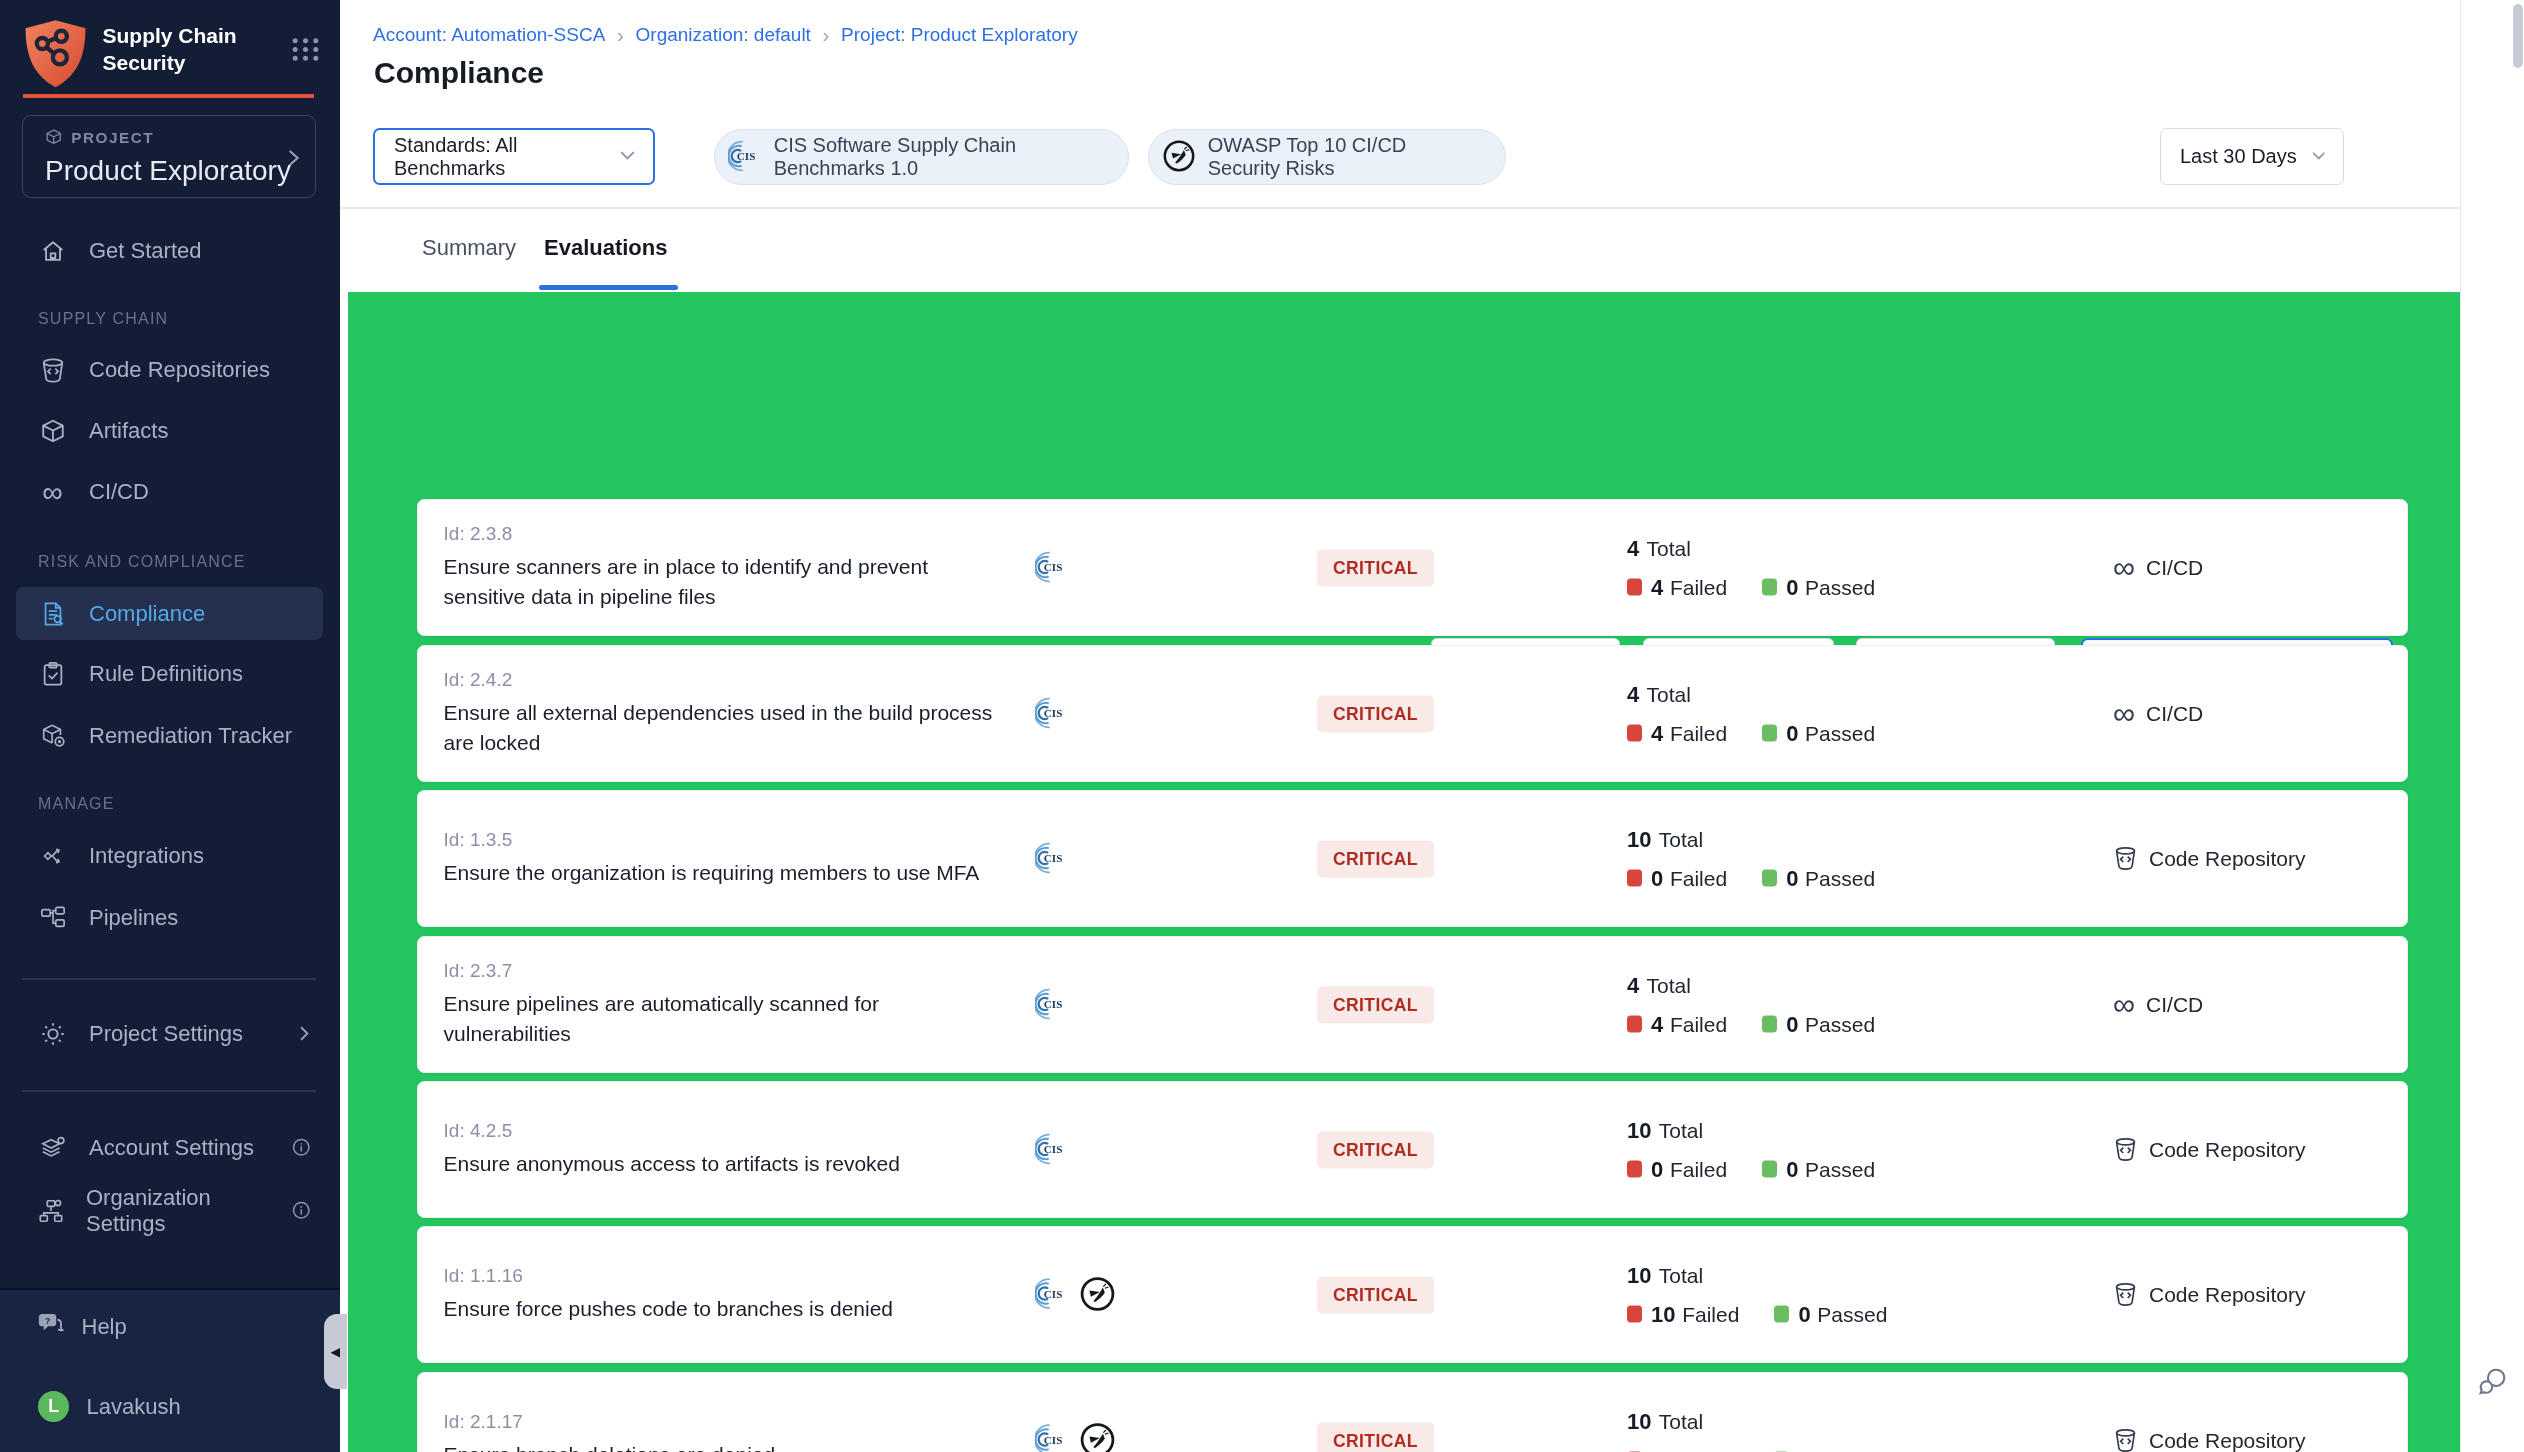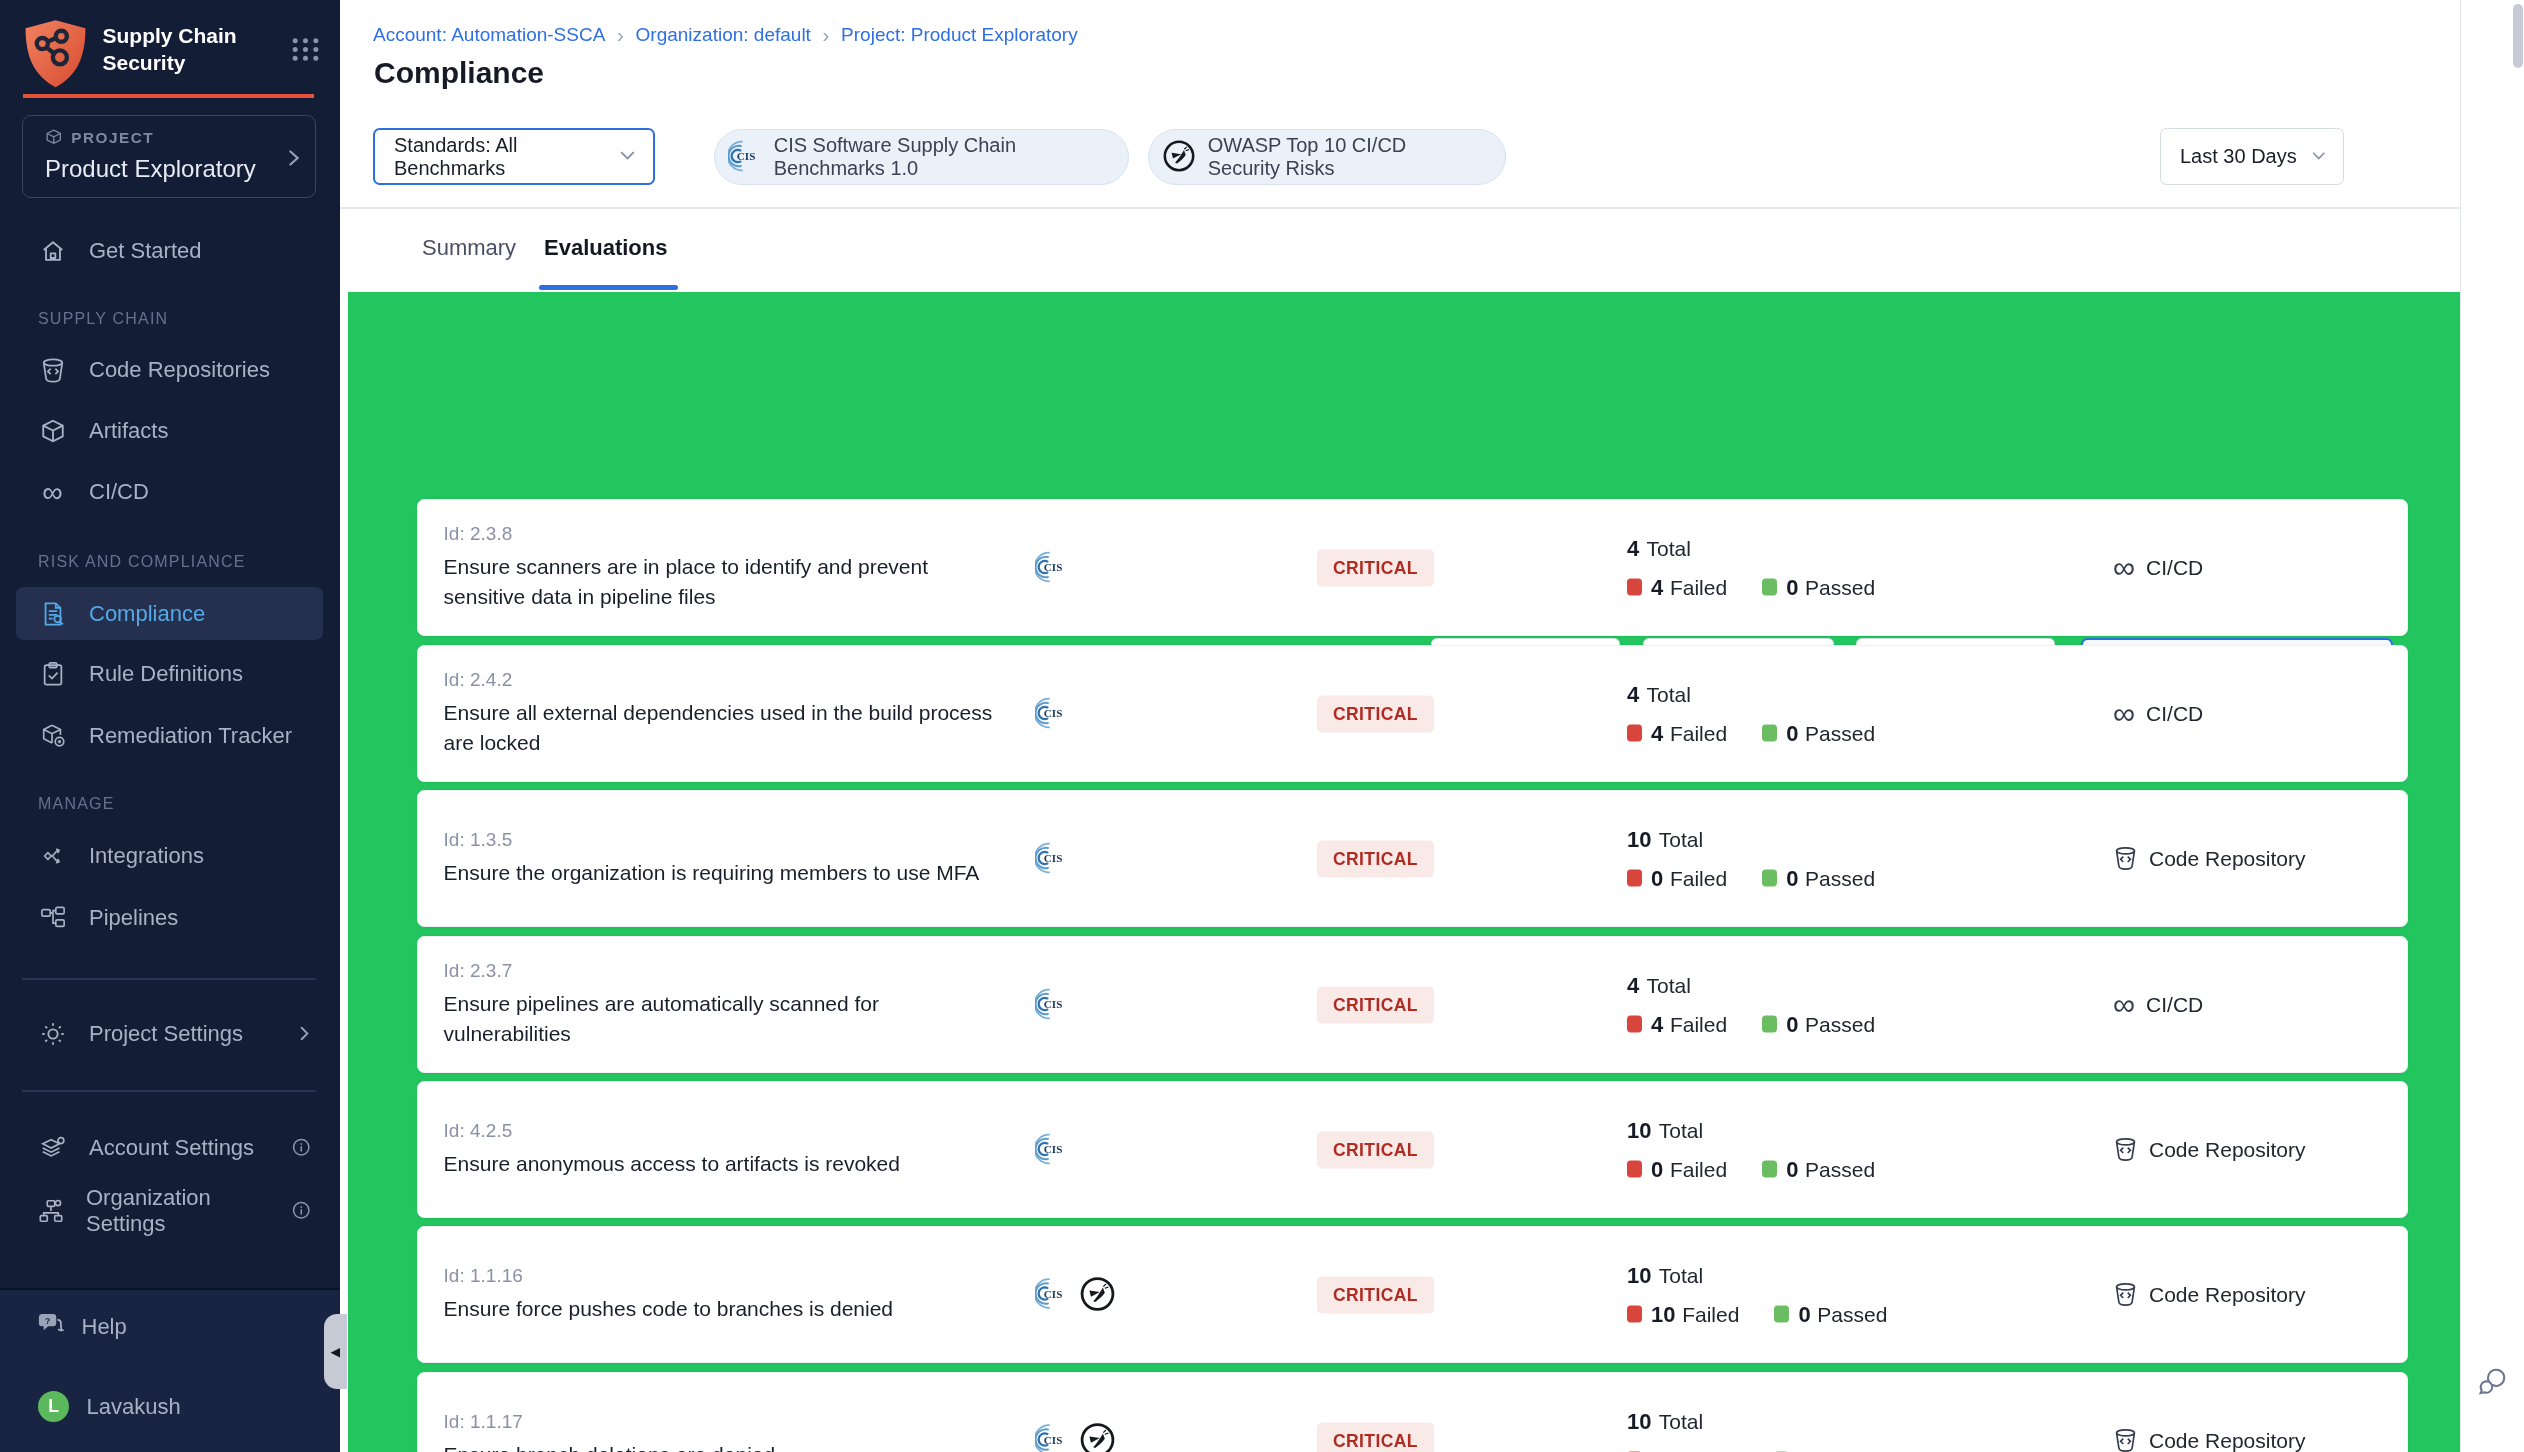--- a/index.html
+++ b/index.html
@@ -10,21 +10,21 @@
   
   .sidebar { position:absolute; left:0; top:0; width:340px; height:1452px;
     background:#131D36; color:#A9B1C5; }
   .logo-row { position:absolute; left:20.5px; top:17.5px; width:300px; display:flex; align-items:flex-start; }
   .app-title { margin-left:13px; width:168px; color:#FFFFFF; font-size:21px; font-weight:700; line-height:1.28; padding-top:5.8px; }
   .apps-grid { margin-left:auto; padding-top:16px; }
   .orange-line { position:absolute; left:23.4px; top:94px; width:291px; height:3.7px; background:#E4523A; }
   .project-card { position:absolute; left:22px; top:115px; width:294px; height:83px;
     border:1.5px solid #3B4663; border-radius:8.8px; padding:11.7px 14.6px 10.2px 22px; cursor:pointer; }
   .proj-top { display:flex; align-items:center; gap:8.8px; color:#7E88A3; font-size:15.3px; font-weight:700; letter-spacing:1.5px; }
-  .proj-name { margin-top:5.8px; color:#E8EBF3; font-size:24px; }
+  .proj-name { margin-top:5.8px; color:#E8EBF3; font-size:28px; }
   .proj-chev { position:absolute; right:13px; top:31px; color:#98A0B5; }
   .nav-item { position:absolute; left:16px; width:307px; height:53px; display:flex; align-items:center;
     gap:22px; padding:0 11.7px 0 22px; font-size:22px; border-radius:7.3px; cursor:pointer; color:#A9B1C5; }
   .nav-item .ic { width:29px; display:flex; justify-content:center; align-items:center; }
   .nav-item.active { background:#24304D; color:#54A9E8; }
   .section-label { position:absolute; left:38px; font-size:16px; letter-spacing:1.2px; color:#67718E; font-weight:400; }
   .side-divider { position:absolute; left:22px; width:294px; height:1.5px; background:#2A3452; }
   .right-glyph { margin-left:auto; display:flex; align-items:center; }
   .side-footer { position:absolute; left:0; top:1288px; width:340px; height:164px; background:#182441; border-top:2.2px solid #0A1326; }
   .footer-item { position:absolute; left:16px; width:307px; height:51px; display:flex; align-items:center; gap:17.5px; padding:0 11.7px 0 22px; font-size:22px; cursor:pointer; color:#A9B1C5; }
@@ -689,21 +689,21 @@
               <ellipse cx="14" cy="6" rx="10" ry="3.4"></ellipse>
               <path d="M4 6 l2.6 17.2 c.3 1.9 3.6 3.3 7.4 3.3 s7.1 -1.4 7.4 -3.3 L24 6"></path>
               <path d="M11.5 12.5 l-3 3 3 3 M16.5 12.5 l3 3 -3 3"></path>
             </svg></span>
         <span class="albl">Code Repository</span>
       </div>
     </div>
 
     <div class="rowcard" style="top:1080px">
       <div class="c-rule">
-        <div class="rid">Id: 1.1.17</div>
+        <div class="rid">Id: 2.1.17</div>
         <div class="rname">Ensure branch deletions are denied</div>
       </div>
       <div class="c-std">
         <span><svg width="34" height="34" viewBox="0 0 46 46">
               <g fill="none" stroke-linecap="round">
                 <path d="M19 3.5 A 19.5 19.5 0 1 0 19 42.5" stroke="#79B0DA" stroke-width="2.4"></path>
                 <path d="M17.5 9.5 A 13.8 13.8 0 1 0 17.5 36.5" stroke="#5D9BCD" stroke-width="2.7"></path>
                 <path d="M16.8 15.5 A 8.3 8.3 0 1 0 16.8 30.5" stroke="#2F74B0" stroke-width="3"></path>
               </g>
               <text x="24.5" y="28.5" font-size="15" font-weight="bold" fill="#1C3D63" text-anchor="middle" font-family="Liberation Serif, serif">CIS</text>

